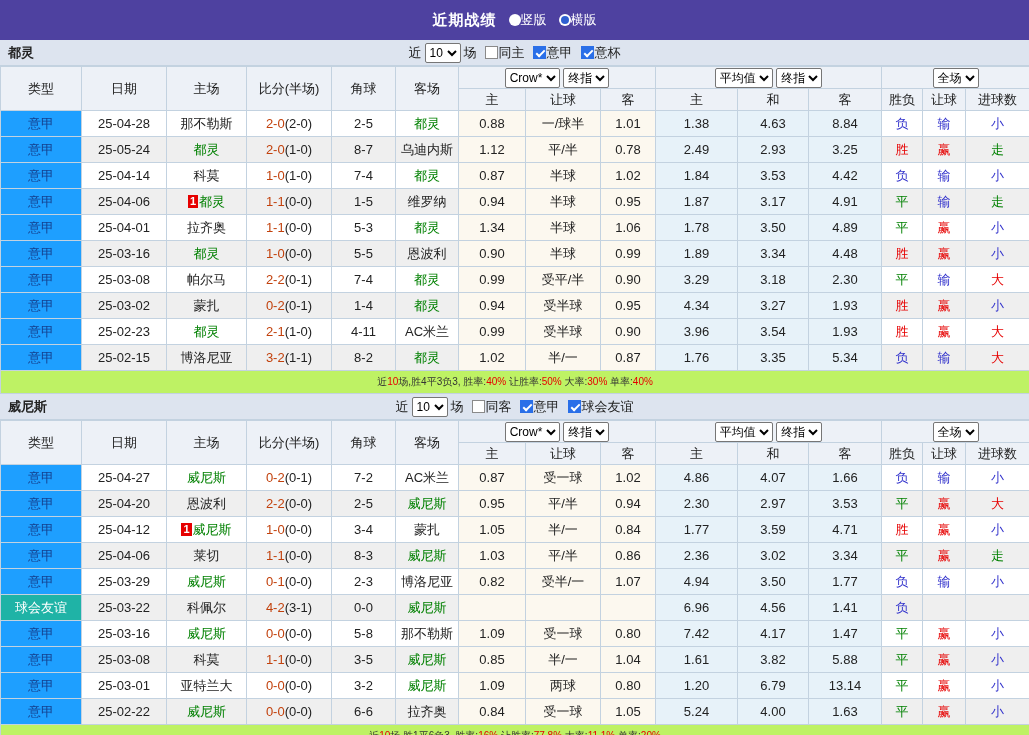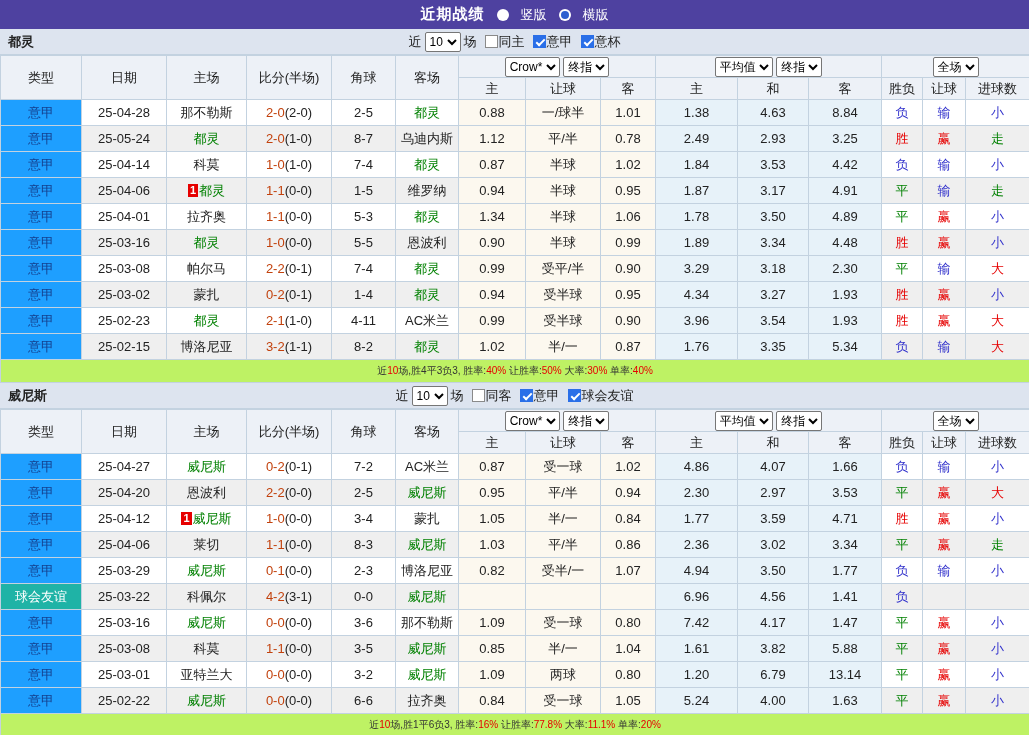--- a/index.html
+++ b/index.html
@@ -1,22 +1,22 @@
 <!DOCTYPE html>
 <html><head>
 <meta charset="utf-8">
 <style>
   html,body{margin:0;padding:0;background:#fff;}
   body{width:1029px;font-family:"Liberation Sans","DejaVu Sans",sans-serif;color:#222;}
   .page{width:1029px;}
 
   
-  .topbar{height:29px;background:#4e41a0;display:flex;align-items:center;justify-content:center;gap:12px;color:#fff;}
+  .topbar{height:40px;background:#4e41a0;display:flex;align-items:center;justify-content:center;gap:12px;color:#fff;}
   .topbar .title{font-weight:bold;font-size:15px;letter-spacing:1px;}
-  .radio-group{display:inline-flex;align-items:center;gap:12px;font-size:13px;cursor:pointer;}
+  .radio-group{display:inline-flex;align-items:center;gap:0;font-size:13px;cursor:pointer;}
   .radio{width:12px;height:12px;border-radius:50%;background:#fff;display:inline-block;position:relative;}
   .radio.on::after{content:"";position:absolute;left:2px;top:2px;right:2px;bottom:2px;border-radius:50%;background:#2e5fd0;}
 
   
   .section-bar{height:26px;background:#dde4ef;position:relative;display:flex;align-items:center;border-bottom:1px solid #c3d2e0;box-sizing:border-box;}
   .team-name{position:absolute;left:8px;font-weight:bold;font-size:13px;color:#222;}
   .controls{margin:0 auto;display:flex;align-items:center;gap:3px;font-size:13px;color:#222;}
   .cbg{display:inline-flex;align-items:center;gap:1px;margin-left:5px;cursor:pointer;}
   .cb{width:13px;height:13px;border:1px solid #8a8a8a;background:#fff;display:inline-block;position:relative;box-sizing:border-box;}
   .cb.on{background:#2a6fe8;border-color:#2a6fe8;}
@@ -489,21 +489,21 @@
             <td class="euro">1.41</td>
             <td class="r-blue">负</td>
             <td></td>
             <td></td>
           </tr>
           <tr>
             <td class="type">意甲</td>
             <td>25-03-16</td>
             <td><span class="green">威尼斯</span></td>
             <td><span class="ft">0-0</span><span class="ht">(0-0)</span></td>
-            <td>3-6</td>
+            <td>5-8</td>
             <td><span>那不勒斯</span></td>
             <td class="asia">1.09</td>
             <td class="asia">受一球</td>
             <td class="asia">0.80</td>
             <td class="euro">7.42</td>
             <td class="euro">4.17</td>
             <td class="euro">1.47</td>
             <td class="r-green">平</td>
             <td class="r-red">赢</td>
             <td class="r-blue">小</td>

